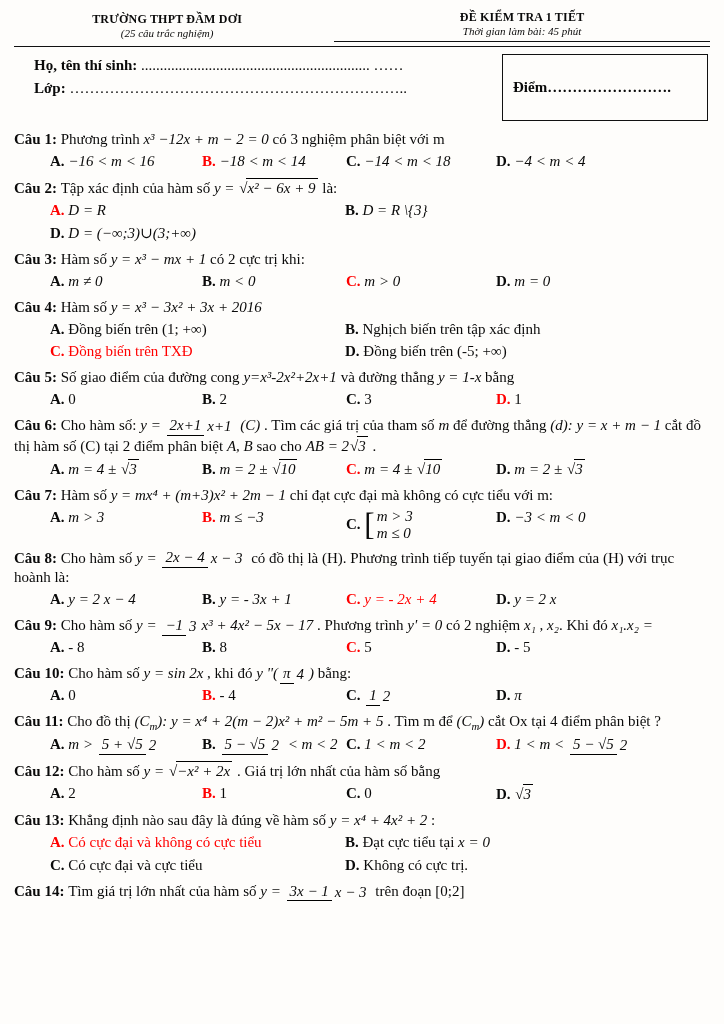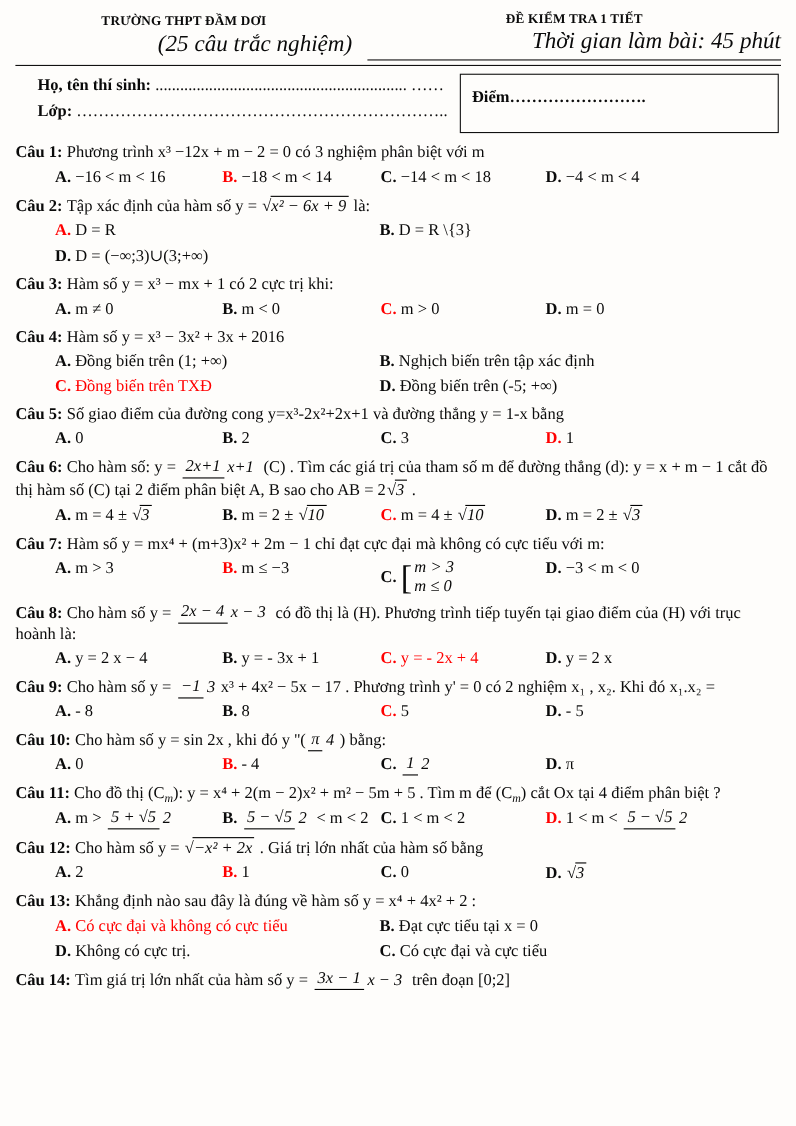--- a/index.html
+++ b/index.html
@@ -11,36 +11,36 @@
     font-family: "Liberation Serif", "DejaVu Serif", "DejaVu Sans", serif;
     font-size: 15px;
   }
   .page { padding: 10px 14px 0 14px; }
 
   
   .header { display: flex; justify-content: space-between; align-items: flex-start; }
   .header-left  { width: 44%; text-align: center; padding-top: 2px; }
   .header-right { width: 54%; text-align: center; border-bottom: 1.6px solid #111; padding-bottom: 4px; }
   .h-main { font-weight: bold; font-size: 12px; letter-spacing: 0.2px; }
-  .h-sub  { font-style: italic; font-size: 21px; text-align: right; }
+  .h-sub  { font-style: italic; font-size: 11px; }
   .top-rule { border-top: 1.7px solid #111; margin-top: 4px; }
 
   
   .student-row { display: flex; margin-top: 7px; margin-left: 20px; }
   .student-left { flex: 1; padding-top: 3px; }
   .student-line { margin-bottom: 6px; }
   .bold { font-weight: bold; }
-  .score-box { width: 290px; min-height: 54px; border: 1.5px solid #111; padding: 13px 10px; margin-right: 2px; }
+  .score-box { width: 206px; min-height: 54px; border: 1.5px solid #111; padding: 24px 10px; margin-right: 2px; }
 
   
   .questions { margin-top: 9px; }
   .question { margin-bottom: 6px; }
   .q-body { line-height: 1.33; }
   .q-label { font-weight: bold; }
-  .math { }
+  .math { font-style: italic; }
   .q-options { display: grid; padding-left: 36px; margin-top: 2px; row-gap: 3px; line-height: 1.33; }
   .cols-4 { grid-template-columns: 152px 144px 150px auto; }
   .cols-2 { grid-template-columns: 295px auto; }
   .opt-letter { font-weight: bold; }
   .red { color: var(--answer-red); }
 
   
   .frac { display: inline-flex; flex-direction: row; text-align: center; vertical-align: middle;
           font-style: italic; margin: 0 2px; line-height: 1.05; }
   .frac .num { border-bottom: 1.2px solid #000; padding: 0 3px 1px 3px; }
@@ -225,22 +225,22 @@
           <div class="opt"><span class="opt-letter red">B. </span><span class="opt-content"><span class="txt">1</span></span></div>
           <div class="opt"><span class="opt-letter">C. </span><span class="opt-content"><span class="txt">0</span></span></div>
           <div class="opt"><span class="opt-letter">D. </span><span class="opt-content"><span class="sqrt"><span class="sqrt-sym">√</span><span class="sqrt-body">3</span></span></span></div>
         </div>
       </div>
       <div class="question">
         <div class="q-body"><span class="q-label">Câu 13: </span><span class="txt">Khẳng  định nào sau đây là đúng về hàm số  </span><span class="math">y = x⁴ + 4x² + 2</span><span class="txt"> :</span></div>
         <div class="q-options cols-2">
           <div class="opt"><span class="opt-letter red">A. </span><span class="opt-content red"><span class="txt">Có cực đại và không có cực tiểu</span></span></div>
           <div class="opt"><span class="opt-letter">B. </span><span class="opt-content"><span class="txt">Đạt cực tiểu tại </span><span class="math">x = 0</span></span></div>
+          <div class="opt"><span class="opt-letter">C. </span><span class="opt-content"><span class="txt">Có cực đại và cực tiểu</span></span></div>
           <div class="opt"><span class="opt-letter">D. </span><span class="opt-content"><span class="txt">Không có cực trị.</span></span></div>
-          <div class="opt"><span class="opt-letter">C. </span><span class="opt-content"><span class="txt">Có cực đại và cực tiểu</span></span></div>
         </div>
       </div>
       <div class="question">
         <div class="q-body"><span class="q-label">Câu 14: </span><span class="txt">Tìm giá trị lớn nhất của hàm số  </span><span class="math">y = </span><span class="frac">
             <span class="num">3x − 1</span>
             <span class="den">x − 3</span>
           </span><span class="txt">  trên đoạn [0;2]</span></div>
       </div>
     </div>
 

